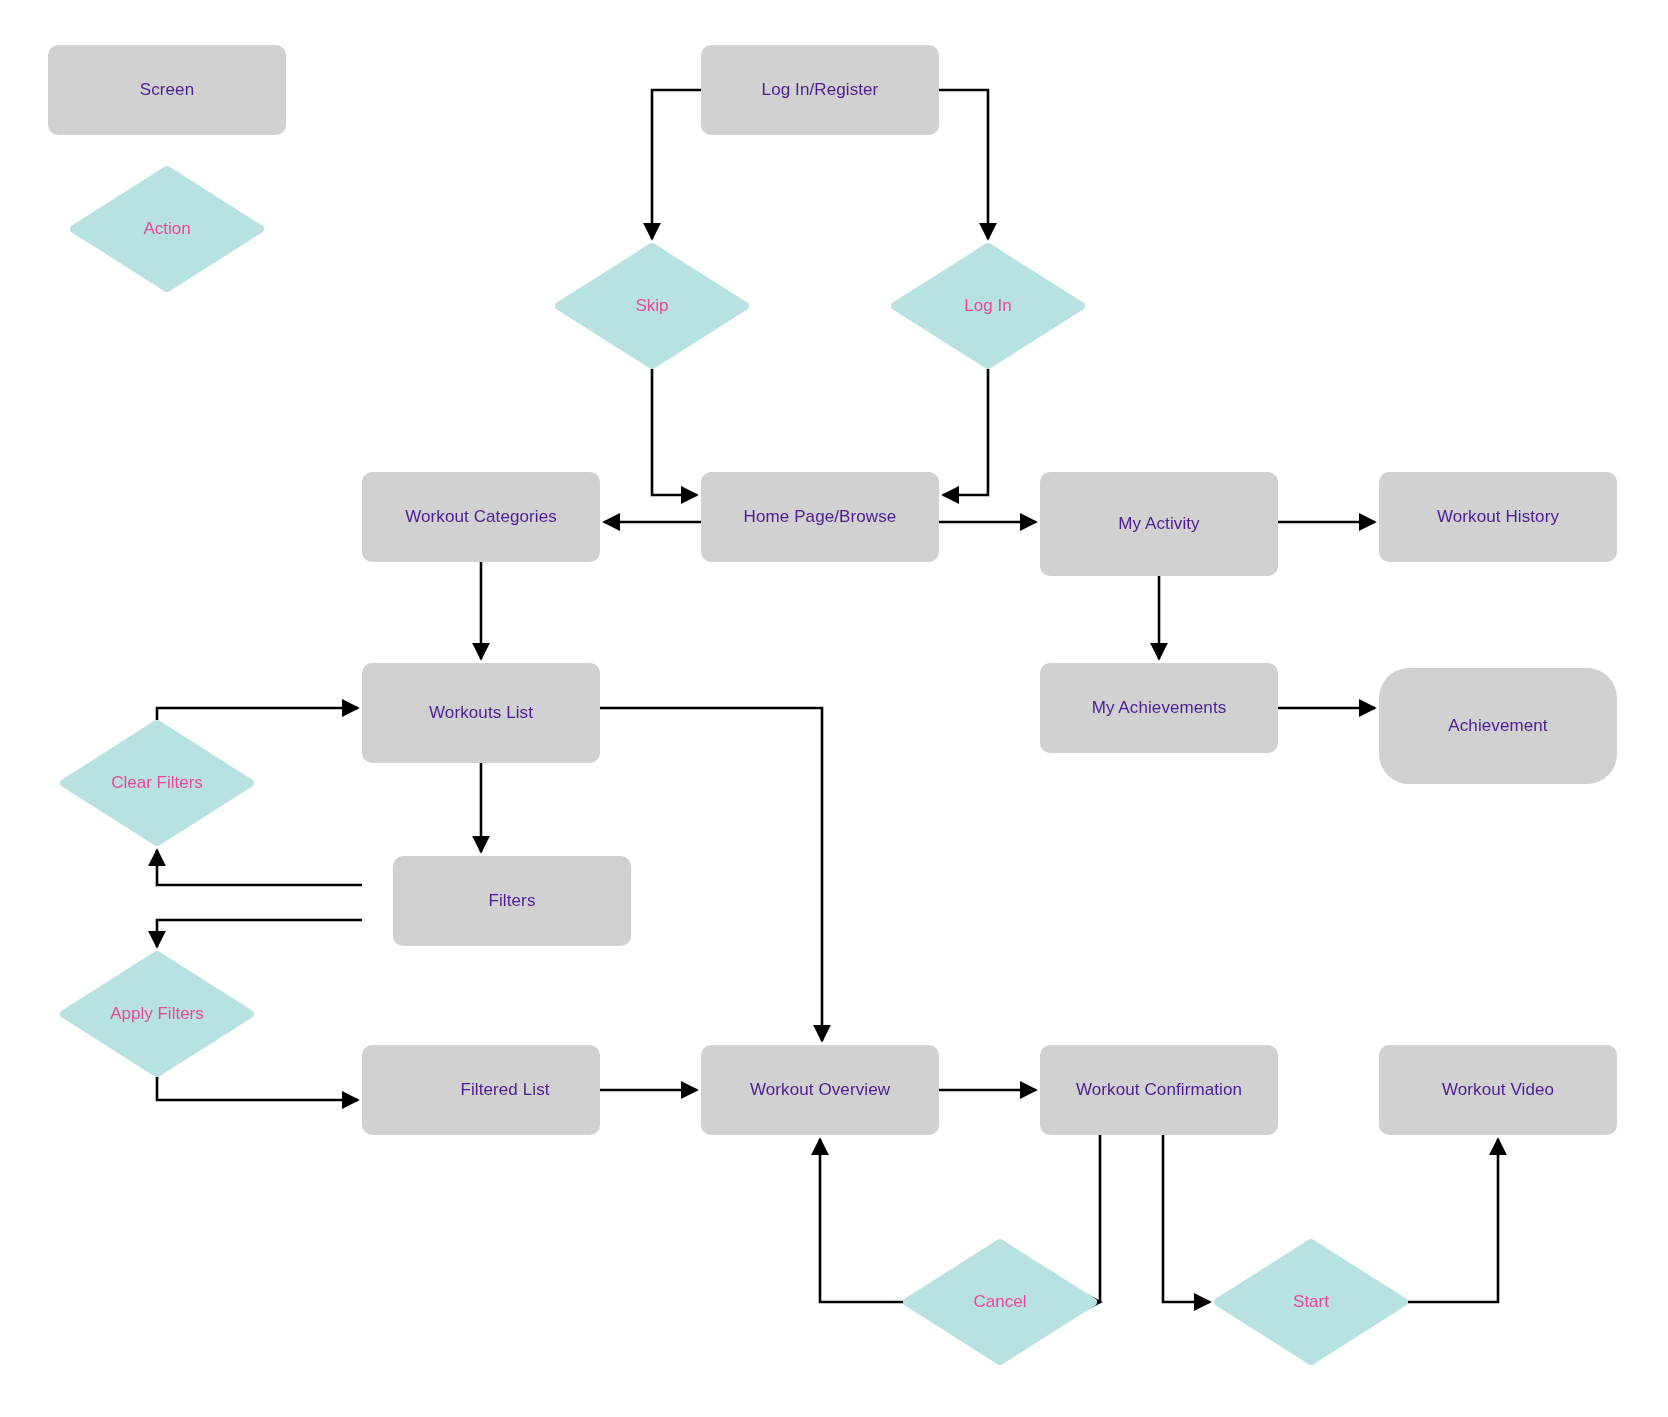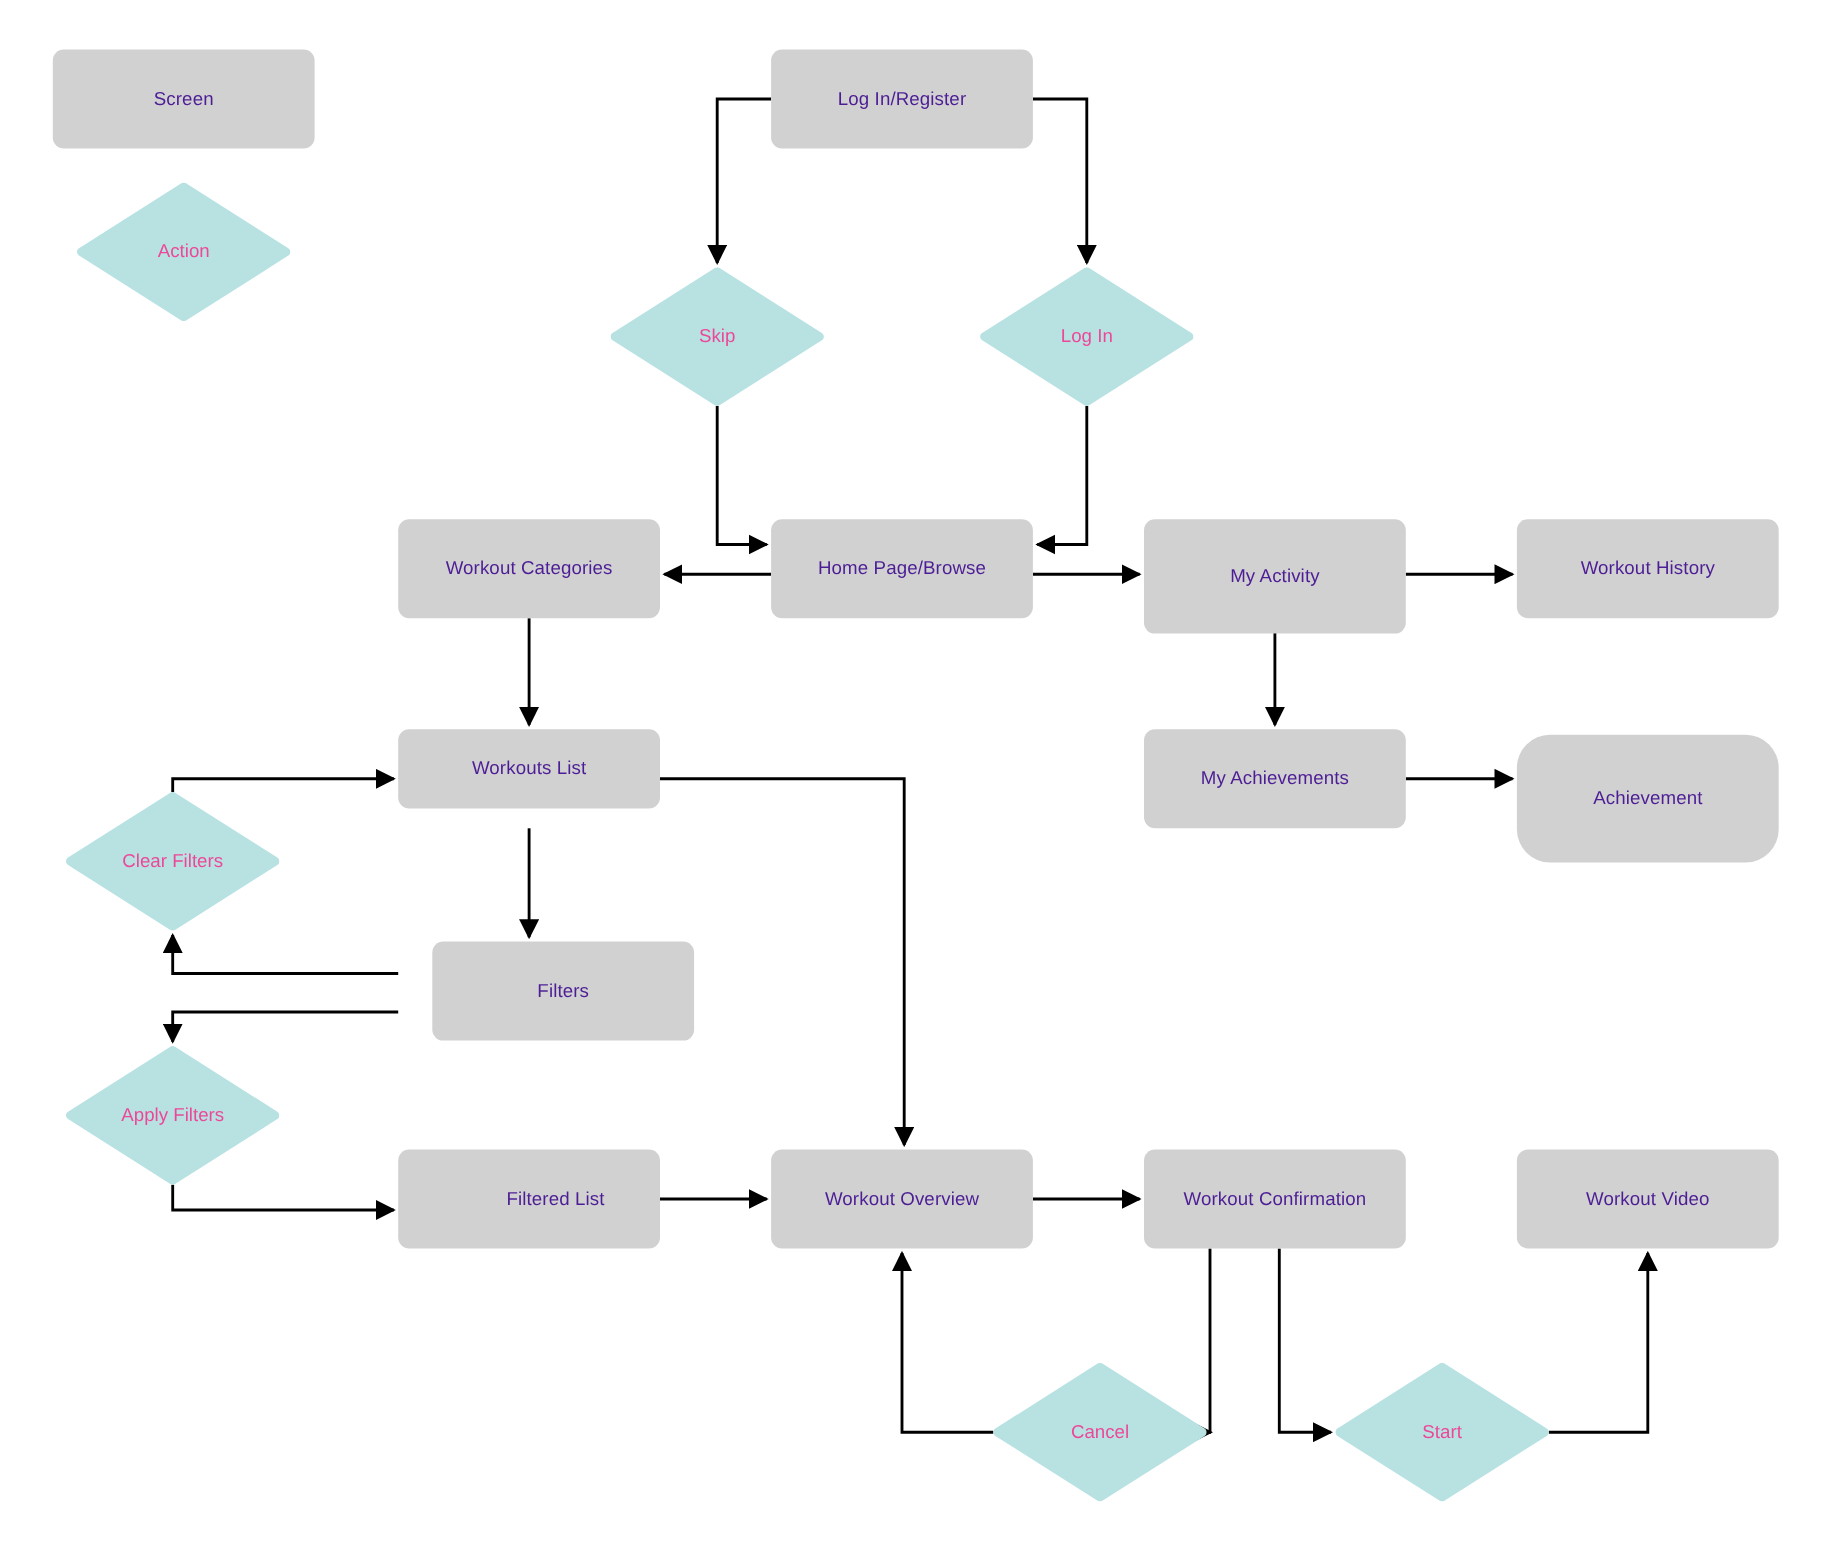--- a/index.html
+++ b/index.html
@@ -157,21 +157,21 @@
   </div>
 
   <div class="node screen" style="left:1040px; top:472px; width:238px; height:104px;">
     <span class="node-label">My Activity</span>
   </div>
 
   <div class="node screen" style="left:1379px; top:472px; width:238px; height:90px;">
     <span class="node-label">Workout History</span>
   </div>
 
-  <div class="node screen" style="left:362px; top:663px; width:238px; height:72px;">
+  <div class="node screen" style="left:362px; top:663px; width:238px; height:100px;">
     <span class="node-label">Workouts List</span>
   </div>
 
   <div class="node screen" style="left:1040px; top:663px; width:238px; height:90px;">
     <span class="node-label">My Achievements</span>
   </div>
 
   <div class="node screen" style="left:1379px; top:668px; width:238px; height:116px;border-radius:30px;">
     <span class="node-label">Achievement</span>
   </div>

